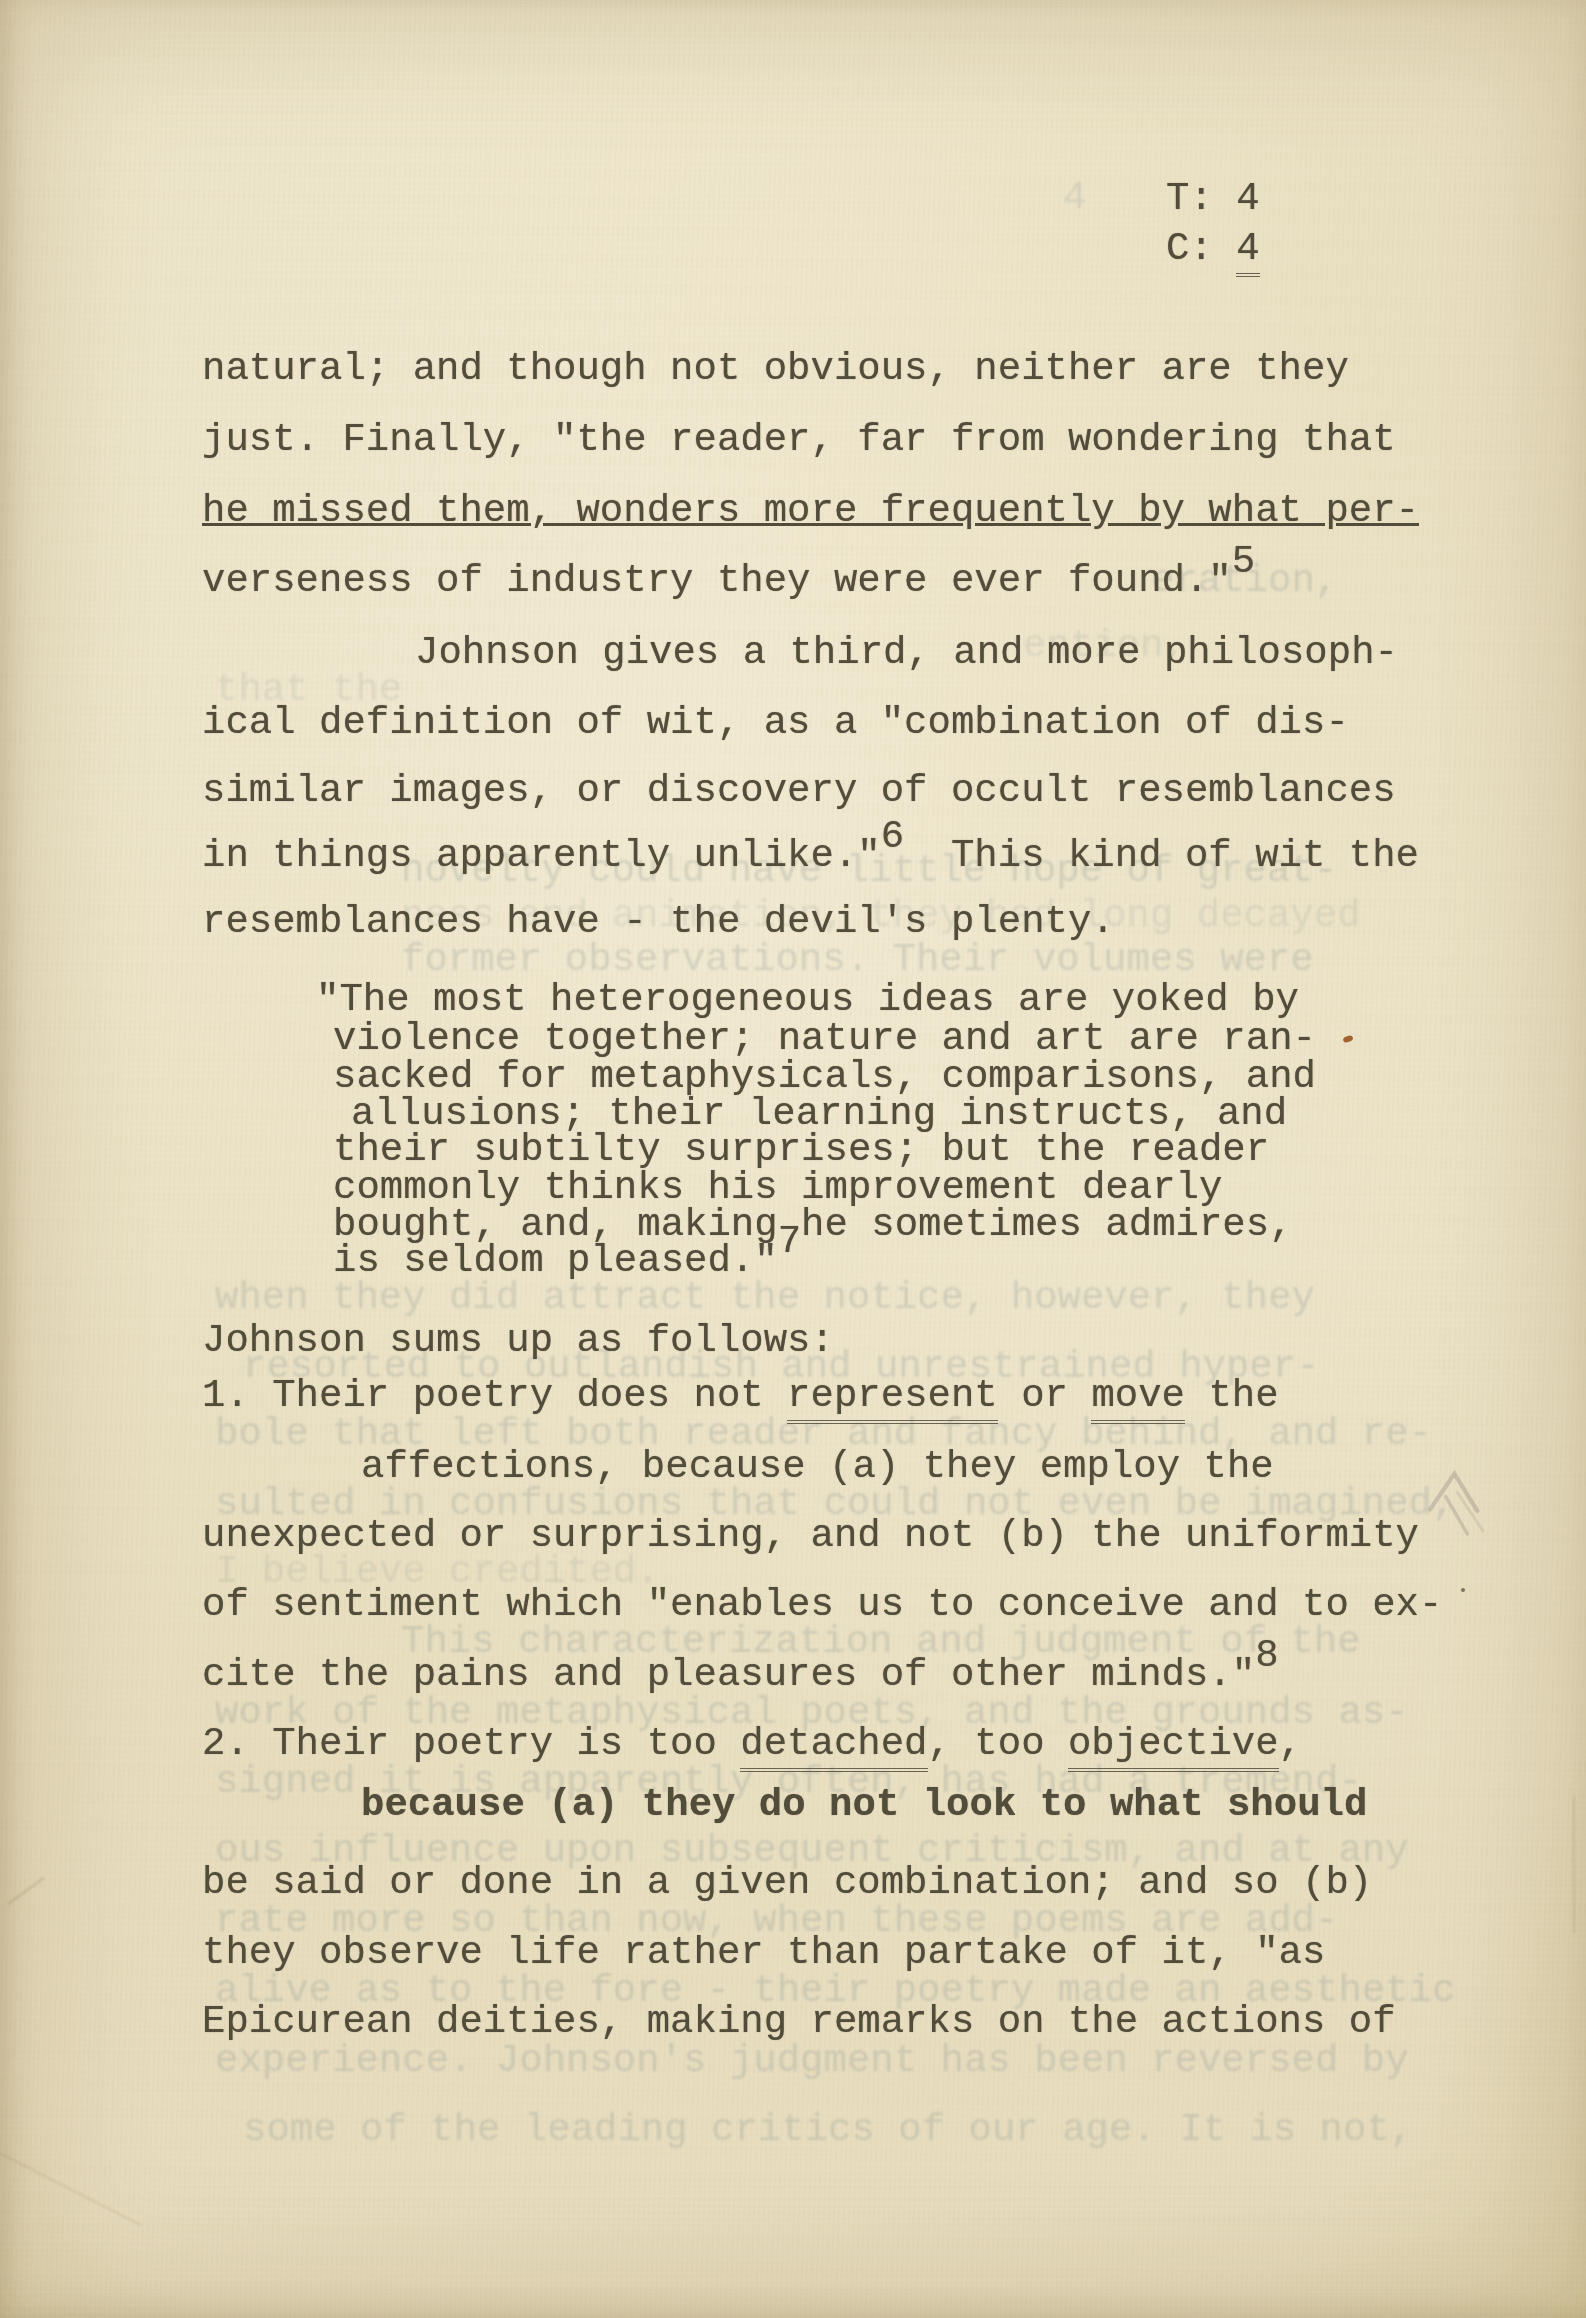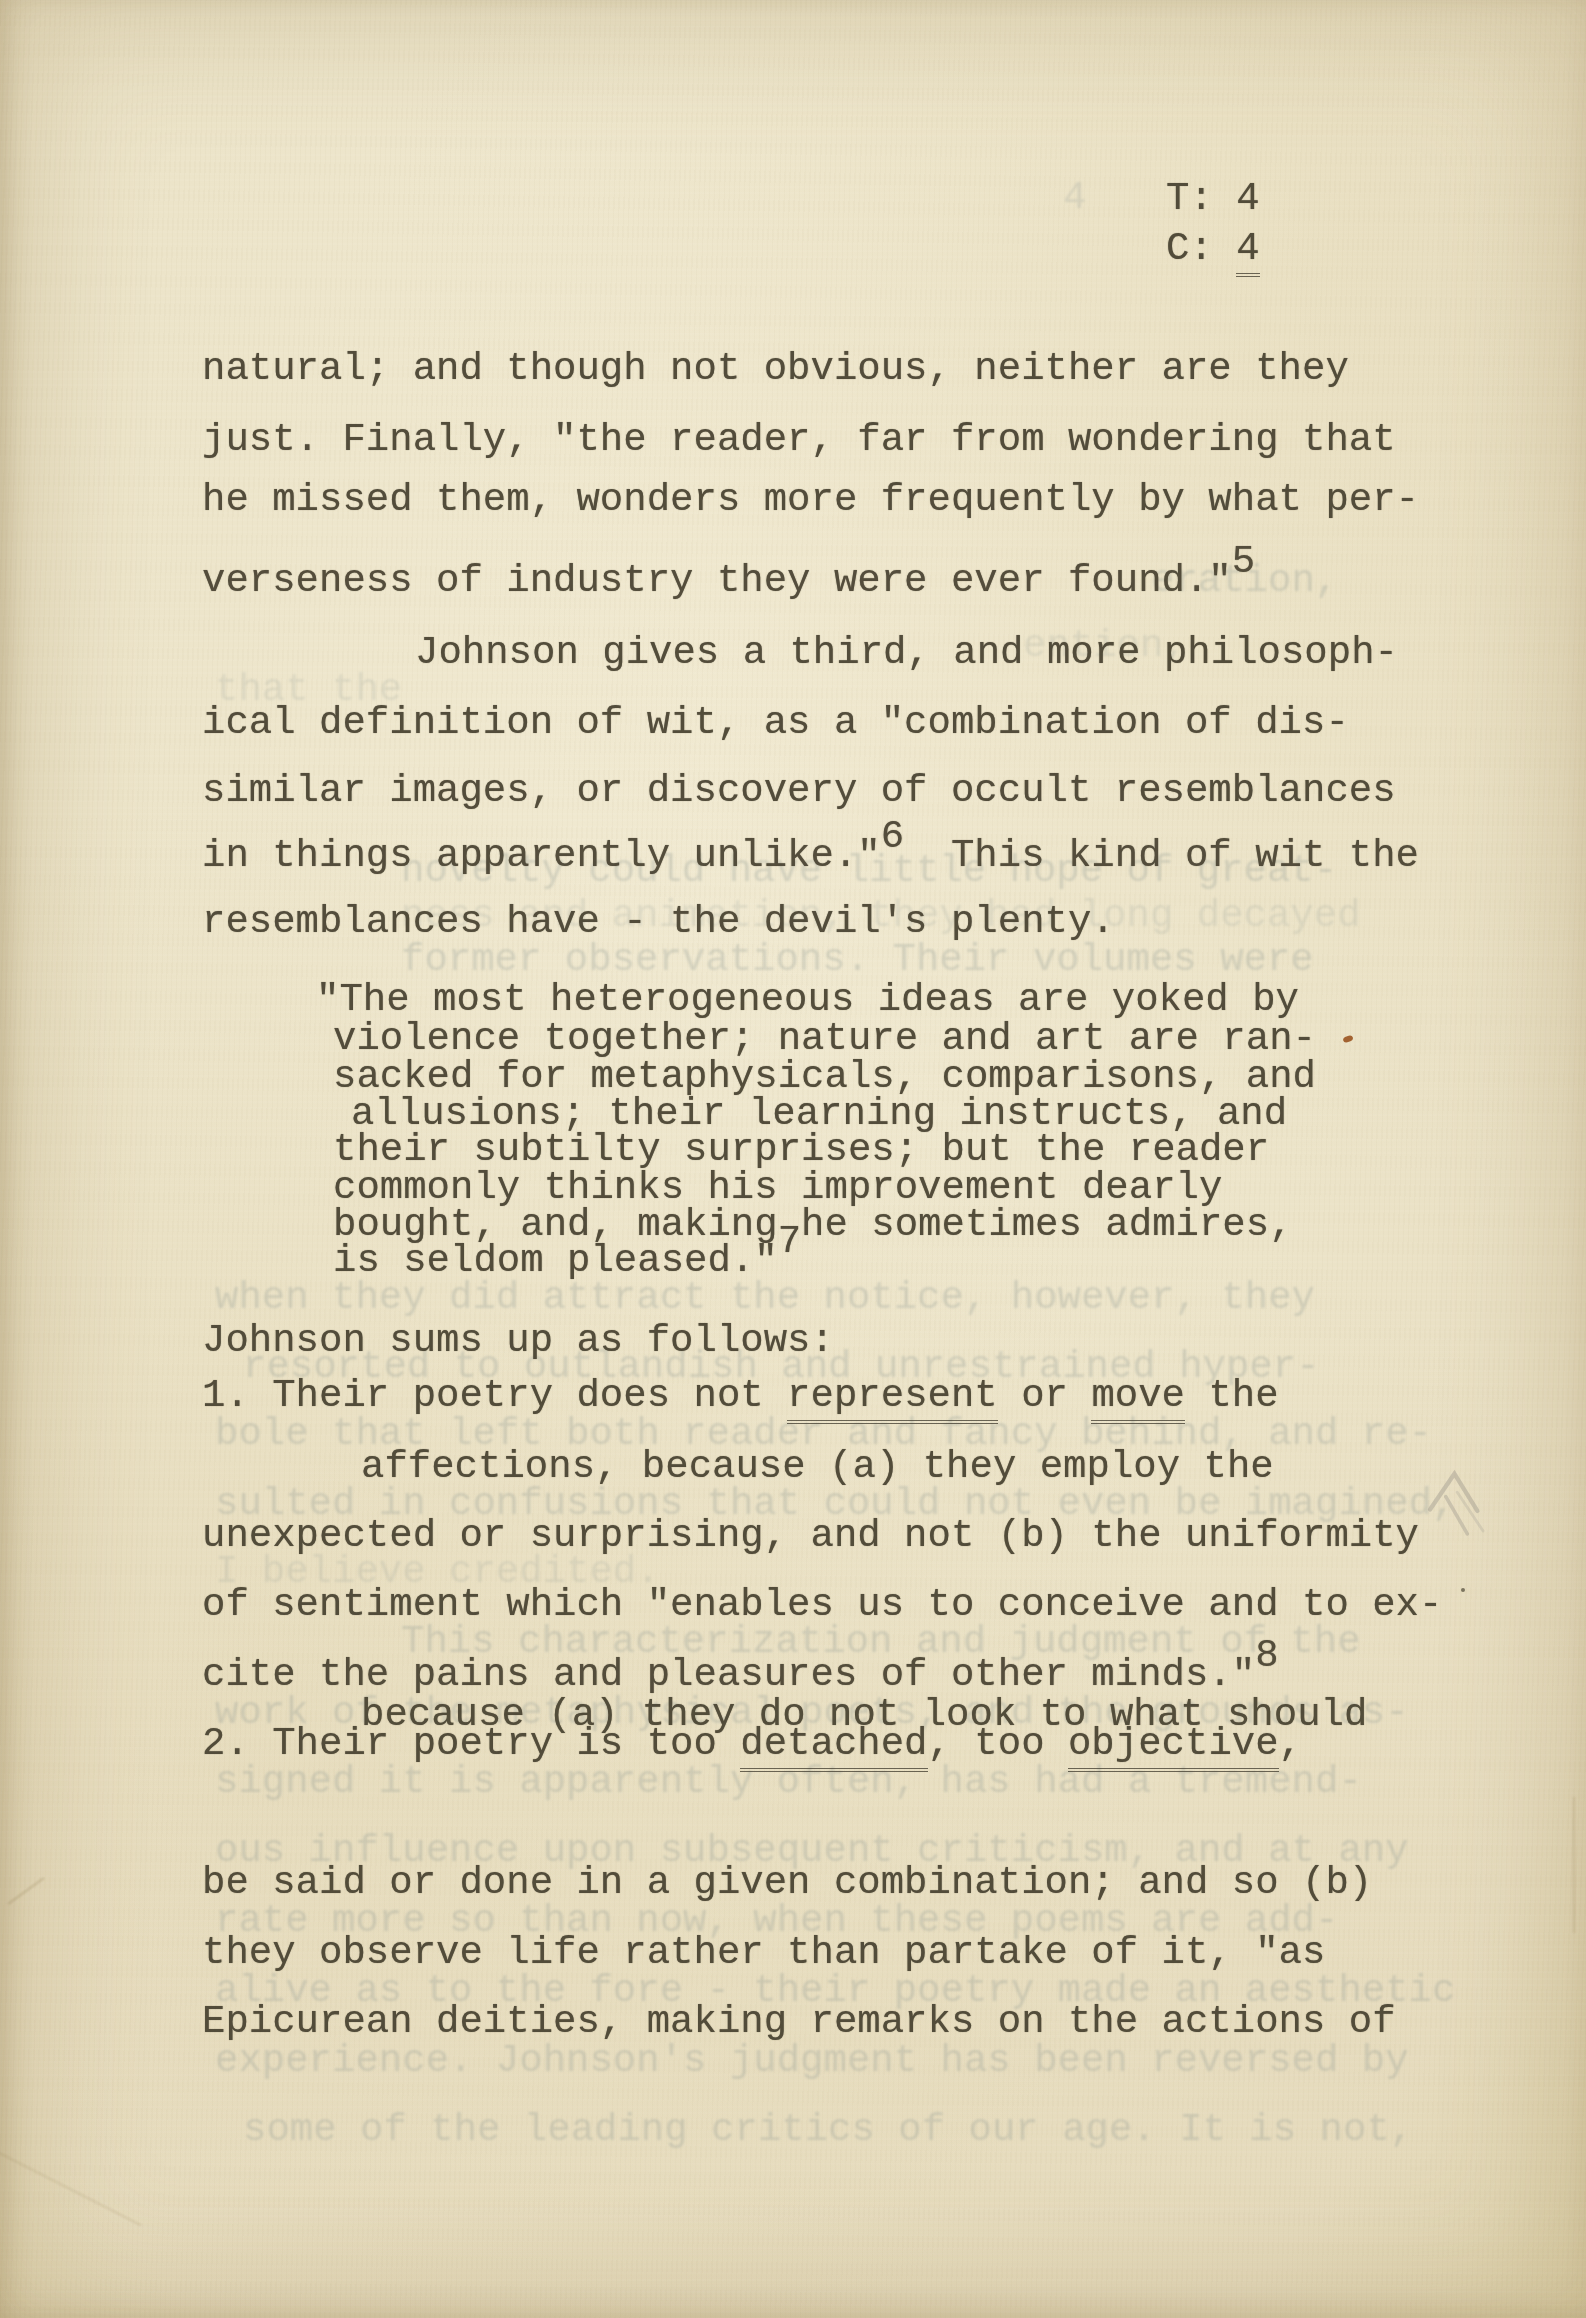--- a/index.html
+++ b/index.html
@@ -87,21 +87,21 @@
       <div class="ghost" style="left: 215px; top: 2042px;">experience. Johnson's judgment has been reversed by</div>
       <div class="ghost" style="left: 243px; top: 2111px;">some of the leading critics of our age. It is not,</div>
     </div>
   <div id="header-root">
       <div class="line" style="left: 1166px; top: 180px;"><span>T: 4</span></div>
       <div class="line" style="left: 1166px; top: 230px;"><span>C: </span><span class="u">4</span></div>
     </div>
   <div id="lines-root">
       <div class="line" style="left: 202px; top: 350px;"><span>natural; and though not obvious, neither are they</span></div>
       <div class="line" style="left: 202px; top: 421px;"><span>just. Finally, "the reader, far from wondering that</span></div>
-      <div class="line" style="left: 202px; top: 481px;"><span>he missed them, wonders more frequently by what per-</span></div>
+      <div class="line" style="left: 202px; top: 492px; text-decoration: underline;"><span>he missed them, wonders more frequently by what per-</span></div>
       <div class="line" style="left: 202px; top: 562px;"><span>verseness of industry they were ever found."</span><span class="sup">5</span></div>
       <div class="line" style="left: 415px; top: 634px;"><span>Johnson gives a third, and more philosoph-</span></div>
       <div class="line" style="left: 202px; top: 704px;"><span>ical definition of wit, as a "combination of dis-</span></div>
       <div class="line" style="left: 202px; top: 772px;"><span>similar images, or discovery of occult resemblances</span></div>
       <div class="line" style="left: 202px; top: 837px;"><span>in things apparently unlike."</span><span class="sup">6</span><span>  This kind of wit the</span></div>
       <div class="line" style="left: 202px; top: 903px;"><span>resemblances have - the devil's plenty.</span></div>
       <div class="line" style="left: 316px; top: 981px;"><span>"The most heterogeneous ideas are yoked by</span></div>
       <div class="line" style="left: 333px; top: 1020px;"><span>violence together; nature and art are ran-</span></div>
       <div class="line" style="left: 333px; top: 1058px;"><span>sacked for metaphysicals, comparisons, and</span></div>
       <div class="line" style="left: 351px; top: 1095px;"><span>allusions; their learning instructs, and</span></div>
@@ -109,21 +109,21 @@
       <div class="line" style="left: 333px; top: 1169px;"><span>commonly thinks his improvement dearly</span></div>
       <div class="line" style="left: 333px; top: 1206px;"><span>bought, and, making he sometimes admires,</span></div>
       <div class="line" style="left: 333px; top: 1242px;"><span>is seldom pleased."</span><span class="sup">7</span></div>
       <div class="line" style="left: 202px; top: 1322px;"><span>Johnson sums up as follows:</span></div>
       <div class="line" style="left: 202px; top: 1377px;"><span>1. Their poetry does not </span><span class="u">represent</span><span> or </span><span class="u">move</span><span> the</span></div>
       <div class="line" style="left: 361px; top: 1448px;"><span>affections, because (a) they employ the</span></div>
       <div class="line" style="left: 202px; top: 1517px;"><span>unexpected or surprising, and not (b) the uniformity</span></div>
       <div class="line" style="left: 202px; top: 1586px;"><span>of sentiment which "enables us to conceive and to ex-</span></div>
       <div class="line" style="left: 202px; top: 1656px;"><span>cite the pains and pleasures of other minds."</span><span class="sup">8</span></div>
       <div class="line" style="left: 202px; top: 1725px;"><span>2. Their poetry is too </span><span class="u">detached</span><span>, too </span><span class="u">objective</span><span>,</span></div>
-      <div class="line" style="left: 361px; top: 1696px;"><span>because (a) they do not look to what should</span></div>
+      <div class="line" style="left: 361px; top: 1786px; font-weight: bold;"><span>because (a) they do not look to what should</span></div>
       <div class="line" style="left: 202px; top: 1864px;"><span>be said or done in a given combination; and so (b)</span></div>
       <div class="line" style="left: 202px; top: 1934px;"><span>they observe life rather than partake of it, "as</span></div>
       <div class="line" style="left: 202px; top: 2003px;"><span>Epicurean deities, making remarks on the actions of</span></div>
     </div>
 
   <div class="ghost-char" id="header-ghost" style="left: 1063px; top: 179px;">4</div>
 
   <div class="fleck" id="ink-fleck" style="left: 1343px; top: 1036px; background: rgb(154, 84, 32);"></div>
   <div class="speck" id="dark-speck" style="left: 1461px; top: 1588px;"></div>
 

